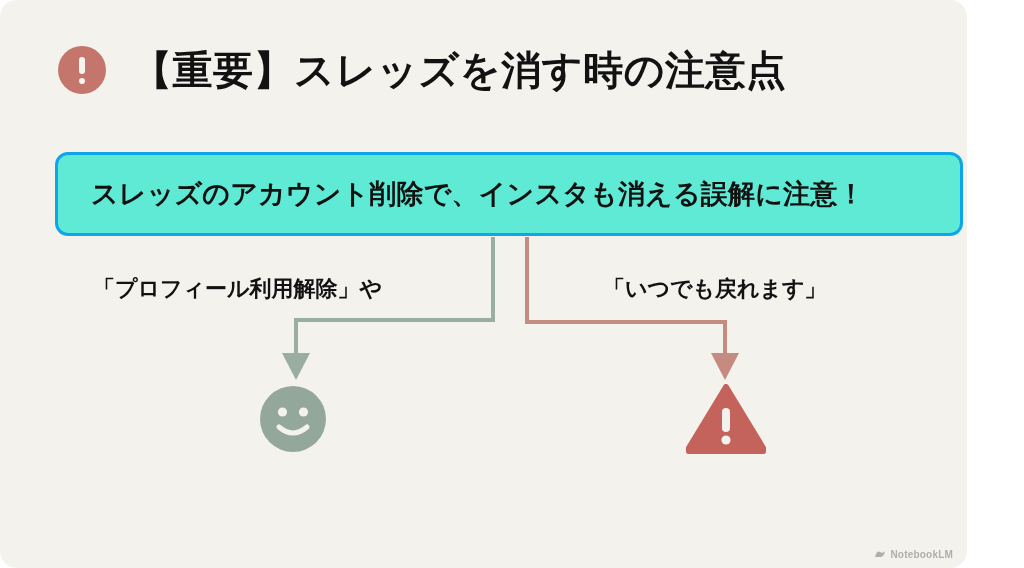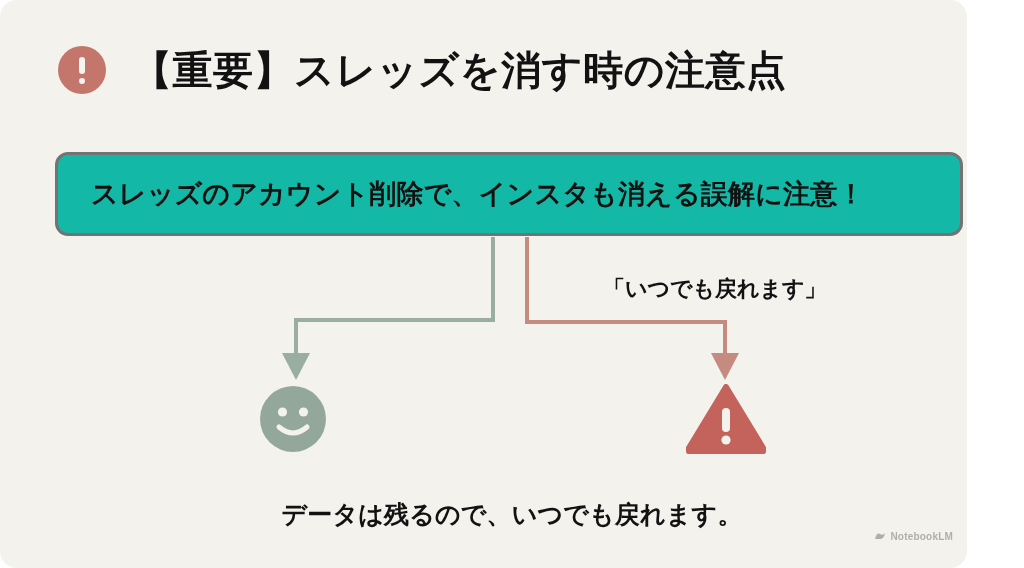--- a/index.html
+++ b/index.html
@@ -73,23 +73,23 @@
   }
 
   
   .callout-box {
     position: absolute;
     left: 55px;
     top: 152px;
     width: 908px;
     height: 84px;
     box-sizing: border-box;
-    border: 3px solid #737373;
+    border: 3px solid #0ea5e9;
     border-radius: 13px;
-    background: #14b8a6;
+    background: #5eead4;
     display: flex;
     align-items: center;
   }
   .callout-text {
     font-size: 27px;
     font-weight: bold;
     color: #111111;
     padding-left: 33px;
     letter-spacing: 0.2px;
     white-space: nowrap;
@@ -153,21 +153,21 @@
     font-size: 25px;
     font-weight: bold;
     color: #121212;
     letter-spacing: 0.2px;
   }
 
   
   .watermark {
     position: absolute;
     right: 14px;
-    bottom: 26px;
+    bottom: 8px;
     display: flex;
     align-items: center;
     gap: 4px;
     opacity: 0.45;
   }
   .watermark-label {
     font-size: 10px;
     font-weight: bold;
     color: #5d5d58;
     letter-spacing: 0.2px;
@@ -195,40 +195,40 @@
   <svg class="connectors" viewBox="0 0 1024 568">
 
     <path d="M493 237 L493 320 L296 320 L296 358" fill="none" stroke="#9aaea0" stroke-width="4"></path>
     <polygon points="296,380 282,353 310,353" fill="#9aaea0"></polygon>
 
     <path d="M527 237 L527 322 L725 322 L725 358" fill="none" stroke="#c58b80" stroke-width="4"></path>
     <polygon points="725,380 711,353 739,353" fill="#c58b80"></polygon>
   </svg>
 
   <div class="label-left">
+    <div>「プロフィール利用解除」や</div>
   </div>
 
   <div class="label-right">
     <div>「いつでも戻れます」</div>
   </div>
 
   <svg class="smiley" viewBox="0 0 68 68">
     <circle cx="34" cy="34" r="33" fill="#94a89a"></circle>
     <circle cx="23.5" cy="27" r="4.6" fill="#f3f2ec"></circle>
     <circle cx="44.5" cy="27" r="4.6" fill="#f3f2ec"></circle>
     <path d="M20 42 Q34 54 48 42" fill="none" stroke="#f3f2ec" stroke-width="5" stroke-linecap="round"></path>
   </svg>
 
   <svg class="warning-tri" viewBox="0 0 80 70">
     <path d="M40 3 L77 64 Q79 68 74 68 L6 68 Q1 68 3 64 Z" fill="#c4635c" stroke="#c4635c" stroke-width="6" stroke-linejoin="round"></path>
     <rect x="36" y="24" width="8" height="24" rx="4" fill="#f3f2ec"></rect>
     <circle cx="40" cy="56" r="4.6" fill="#f3f2ec"></circle>
   </svg>
 
-  <div class="caption">データは残るので、いつでも戻れます。</div>
 
   <div class="watermark">
     <svg width="12" height="12" viewBox="0 0 12 12">
       <path d="M1 9 Q3 2 6 4 Q9 6 11 3 Q10 9 6 9 Z" fill="#5d5d58"></path>
     </svg>
     <span class="watermark-label">NotebookLM</span>
   </div>
 
 </div>
 

